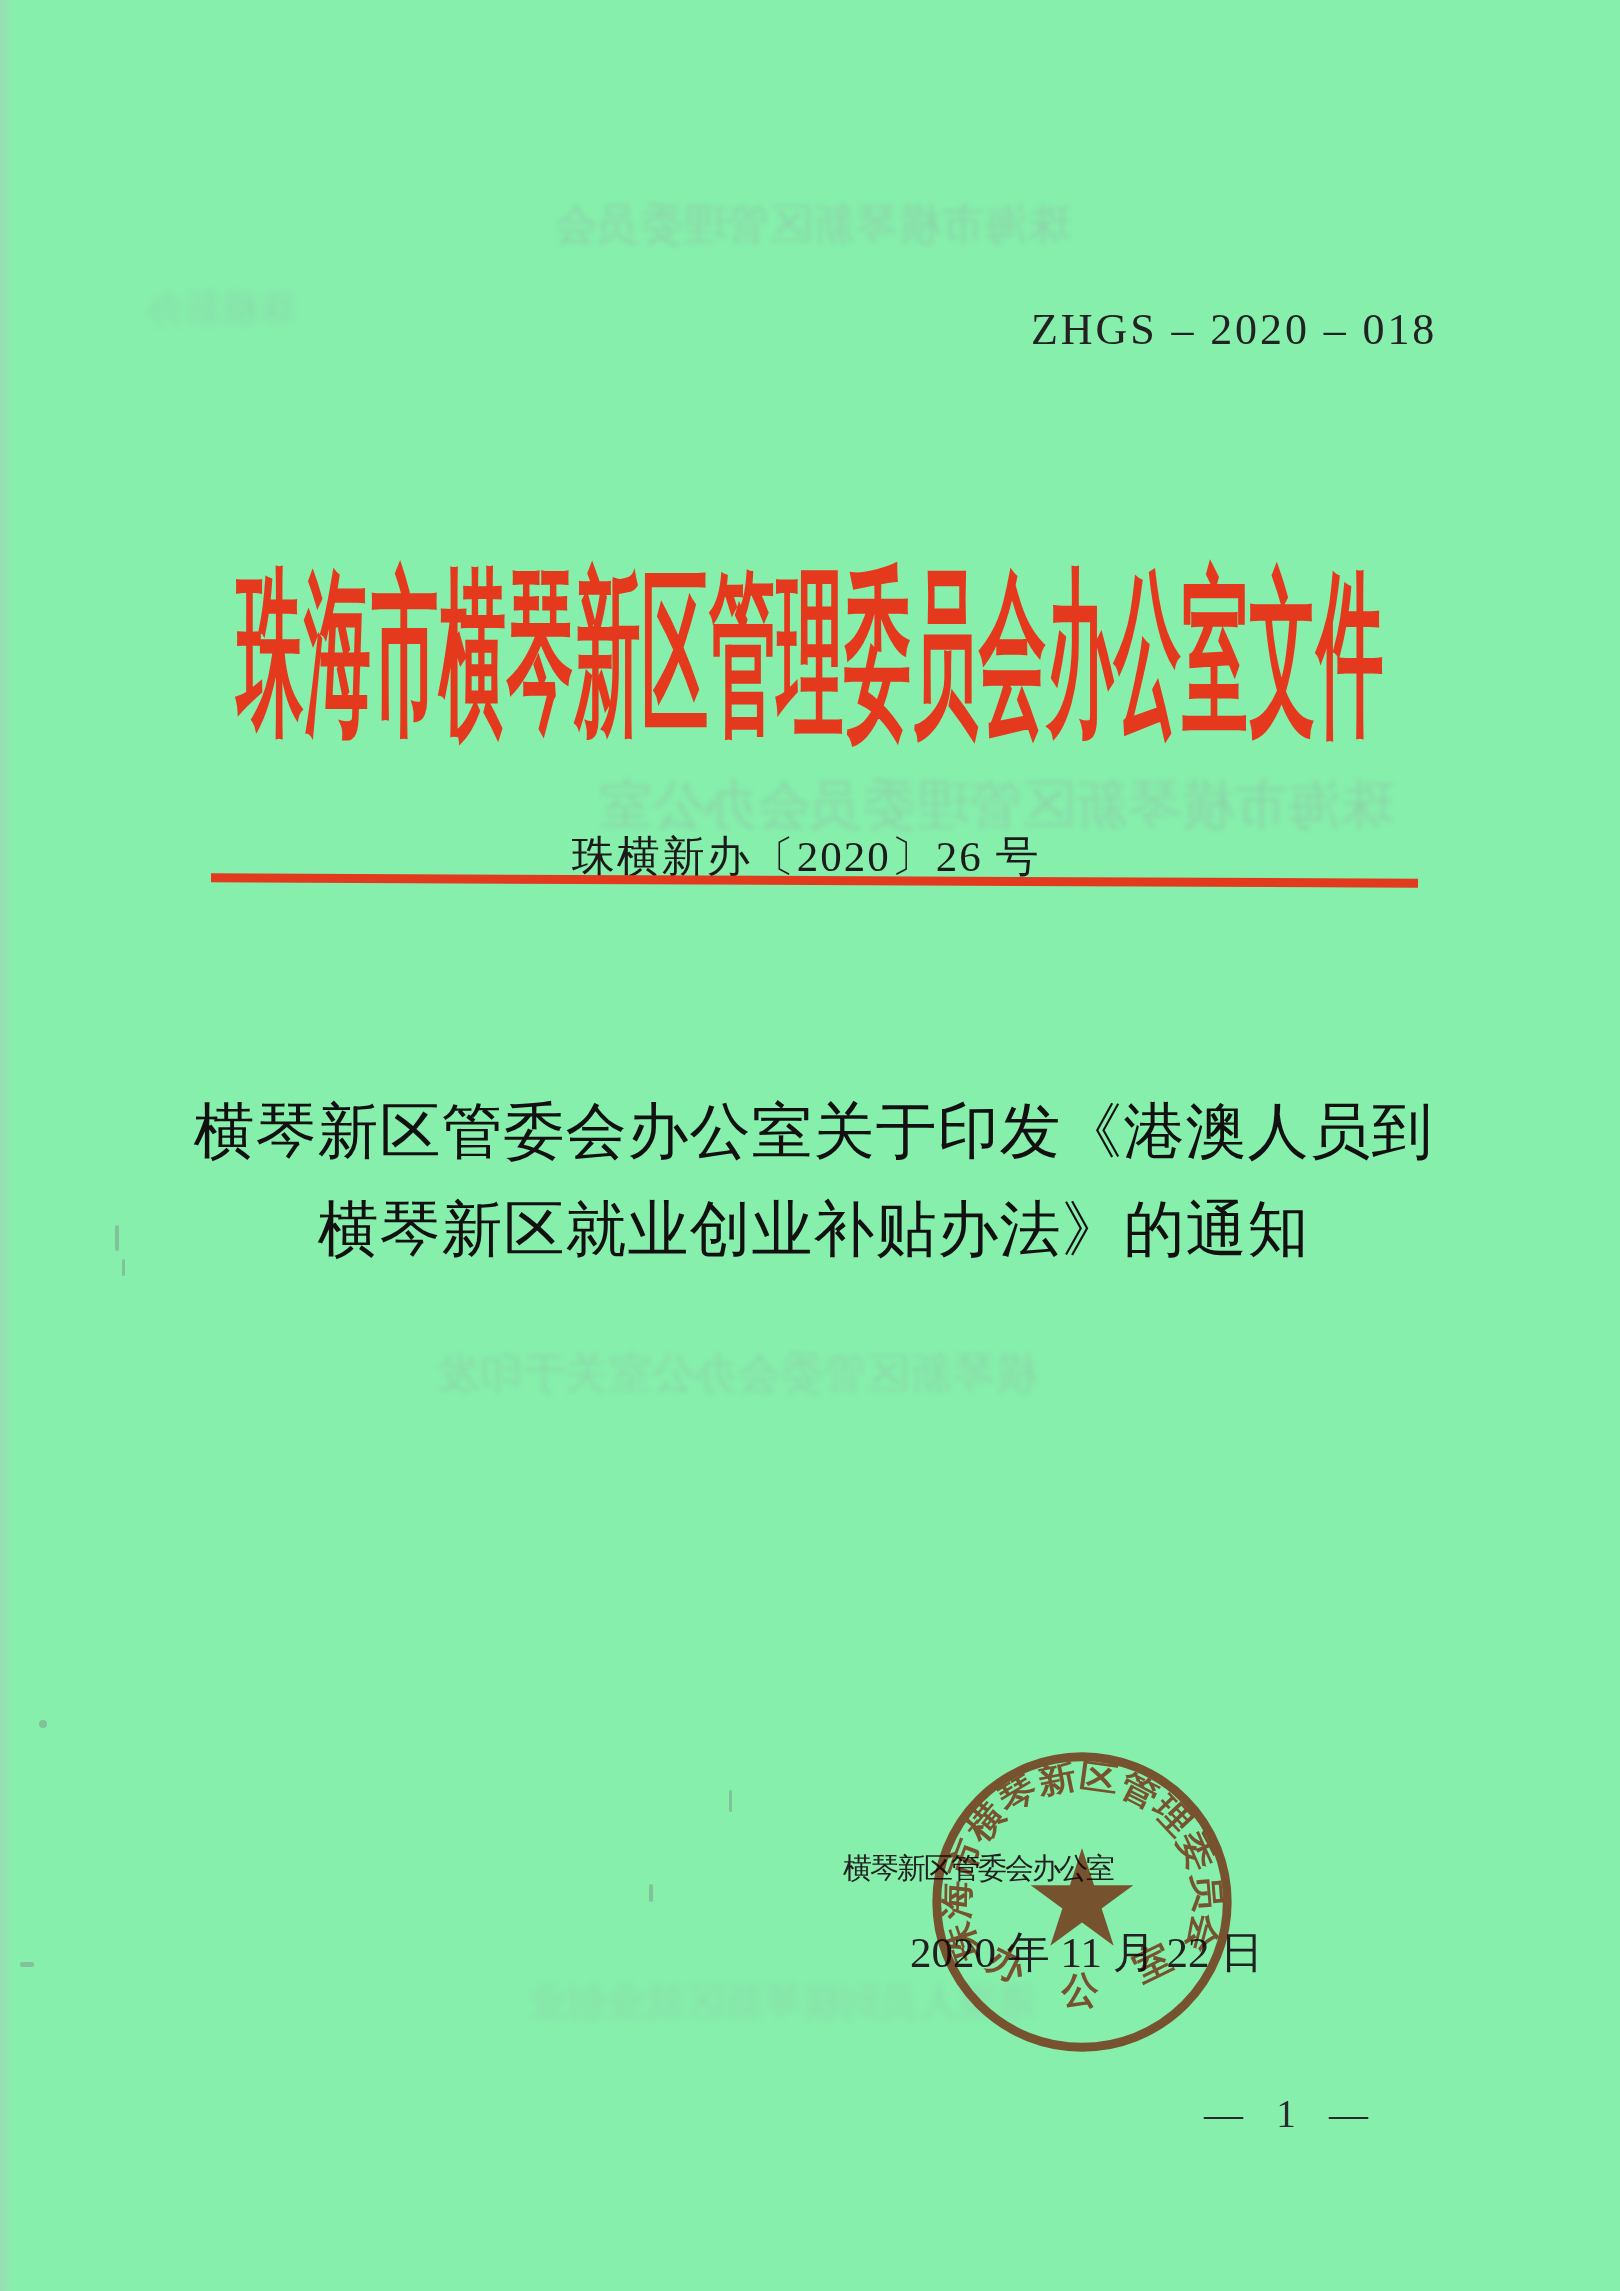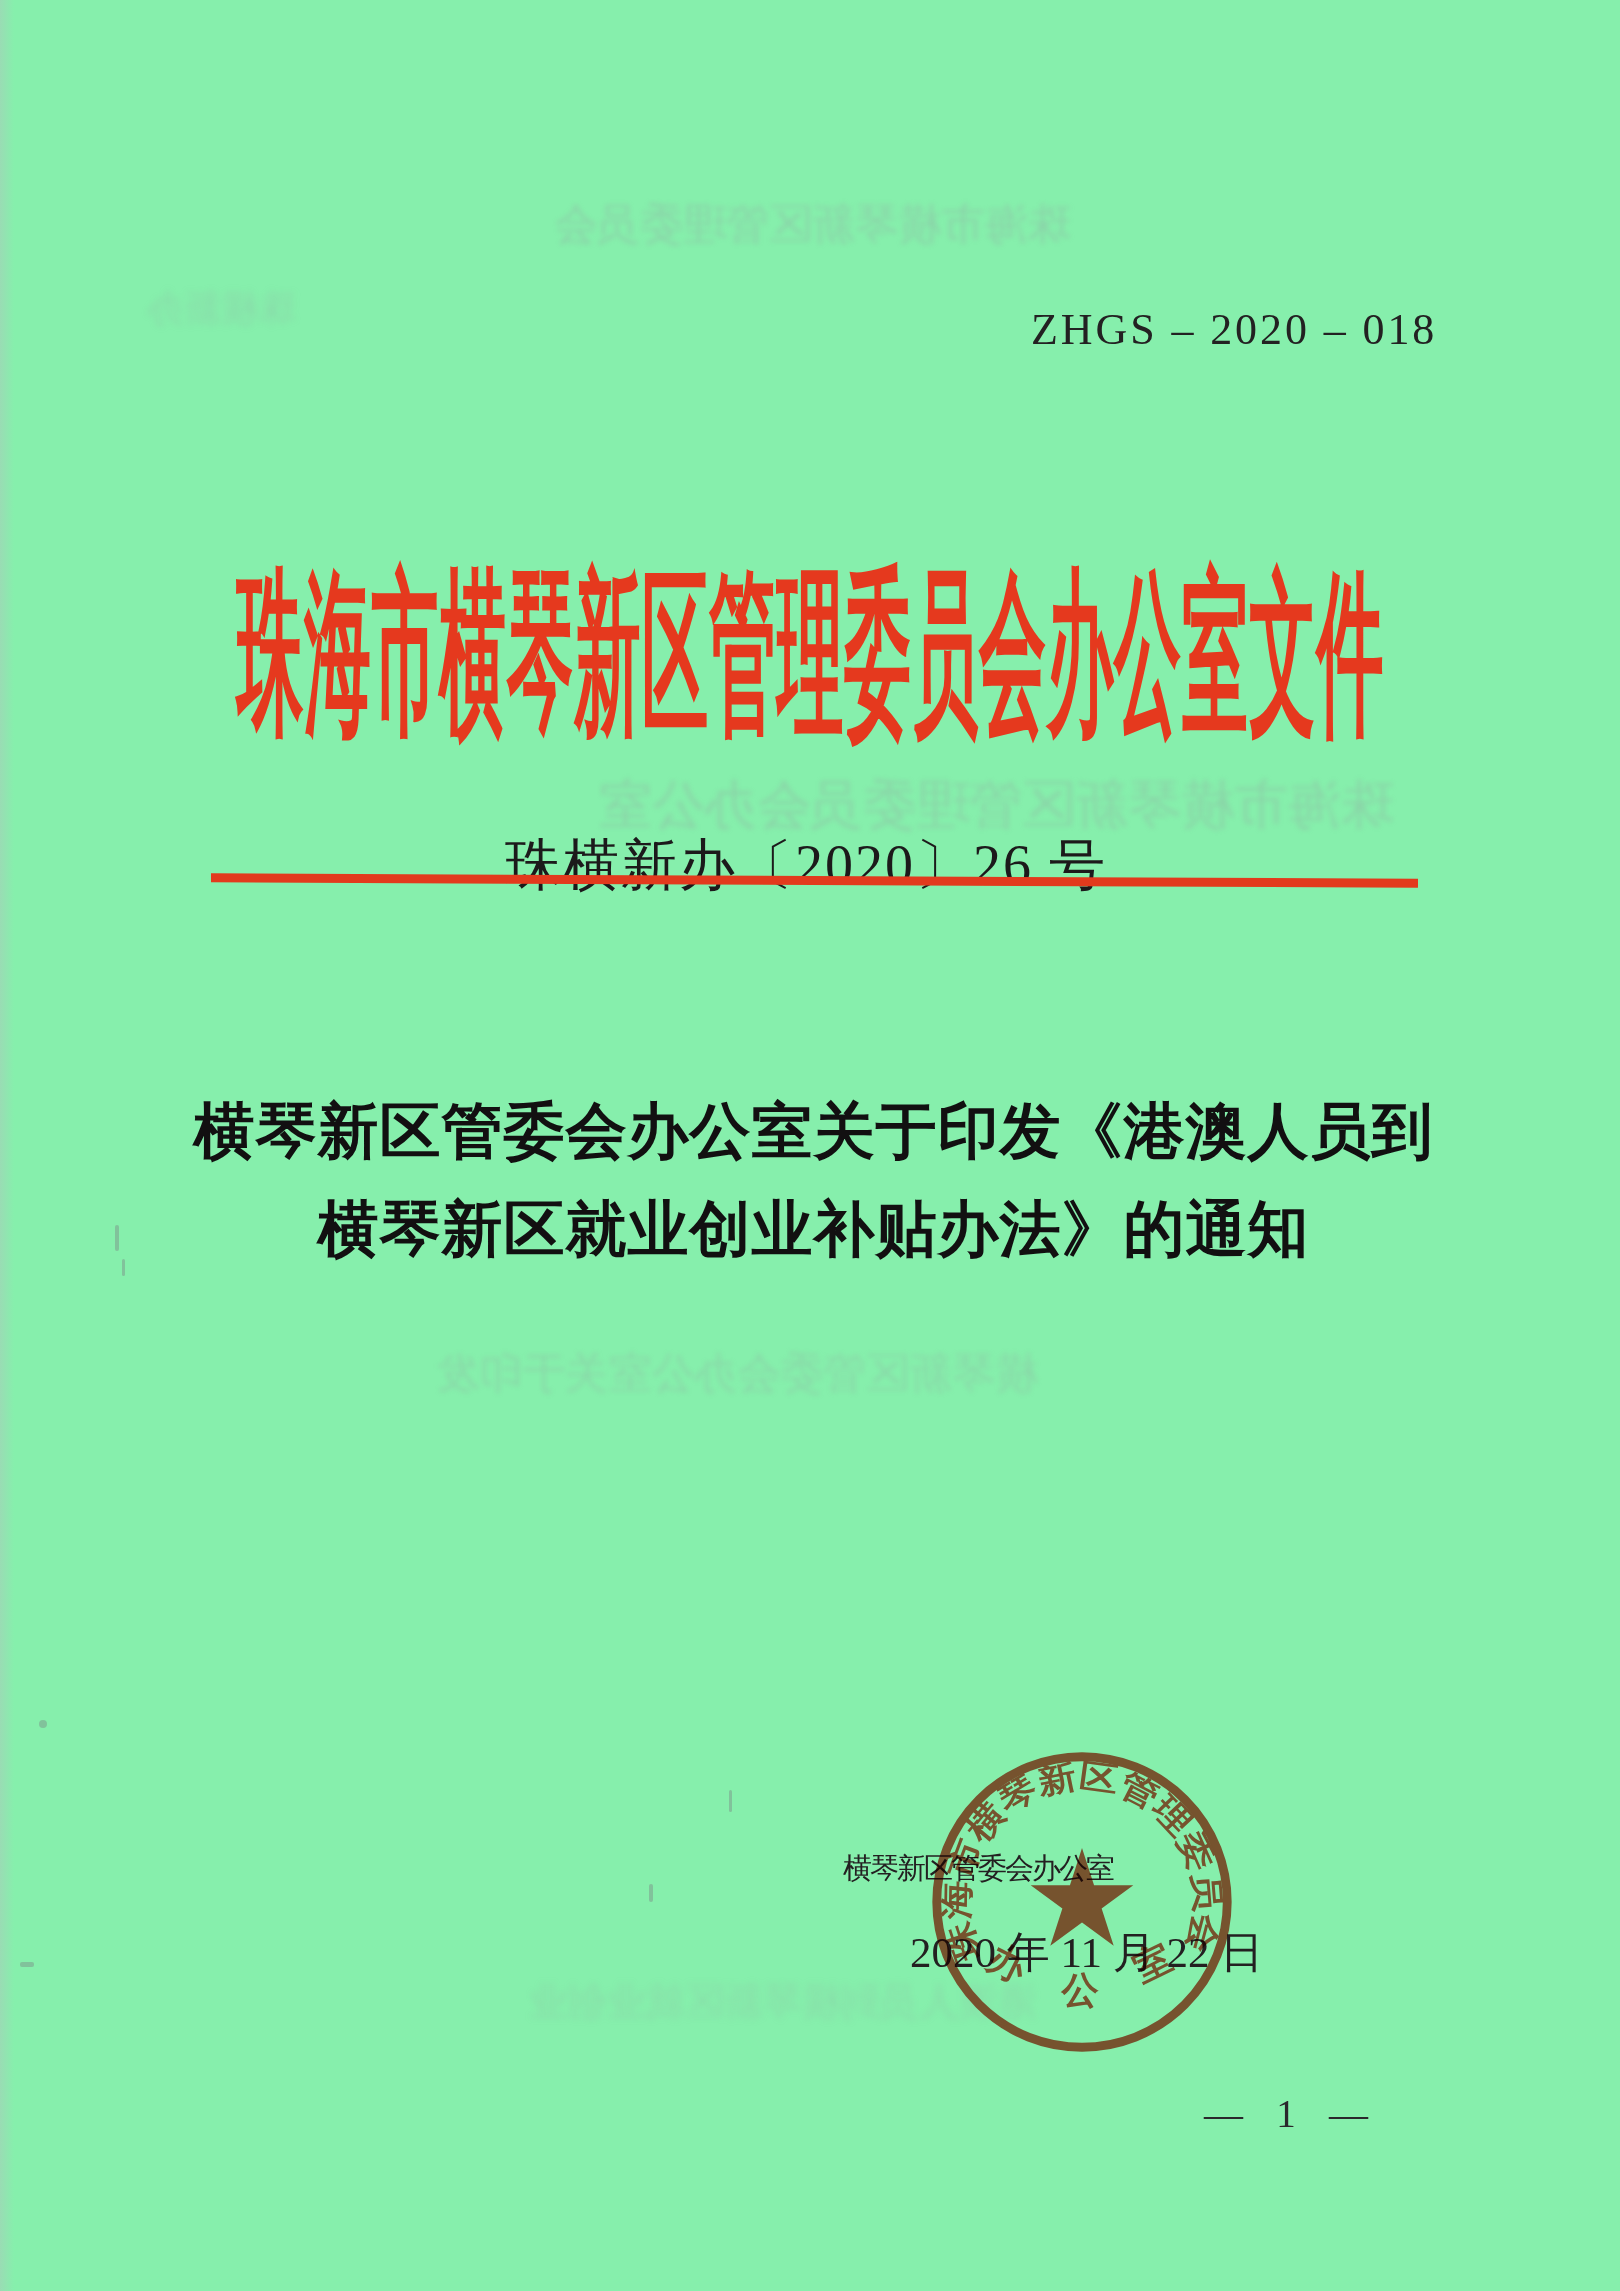--- a/index.html
+++ b/index.html
@@ -31,33 +31,33 @@
     font-size:155px;
     font-weight:900;
     color:#e5391e;
     letter-spacing:2px;
     transform:scale(0.43,1.15);
     transform-origin:50% 0;
   }
   .issue-number{
     position:absolute;left:0;right:8px;top:828px;
     text-align:center;
-    font-size:56px;color:#1c1a1b;
+    font-size:43px;color:#1c1a1b;
     letter-spacing:2px;
   }
   .red-rule{
     position:absolute;left:211px;top:876px;
     width:1207px;height:8.8px;
     background:#e23a1d;
     transform:rotate(0.25deg);
   }
   .notice-title{
     position:absolute;left:0;right:0;top:1083px;
     text-align:center;
-    font-weight:700;
+    font-weight:400;
     font-size:61px;
     color:#121011;
     line-height:98px;
     letter-spacing:1px;
     margin-left:7px;
   }
   .body-block{
     position:absolute;left:213px;top:1334px;width:1221px;
     font-size:44px;line-height:88px;color:#242122;
     letter-spacing:-0.5px;

